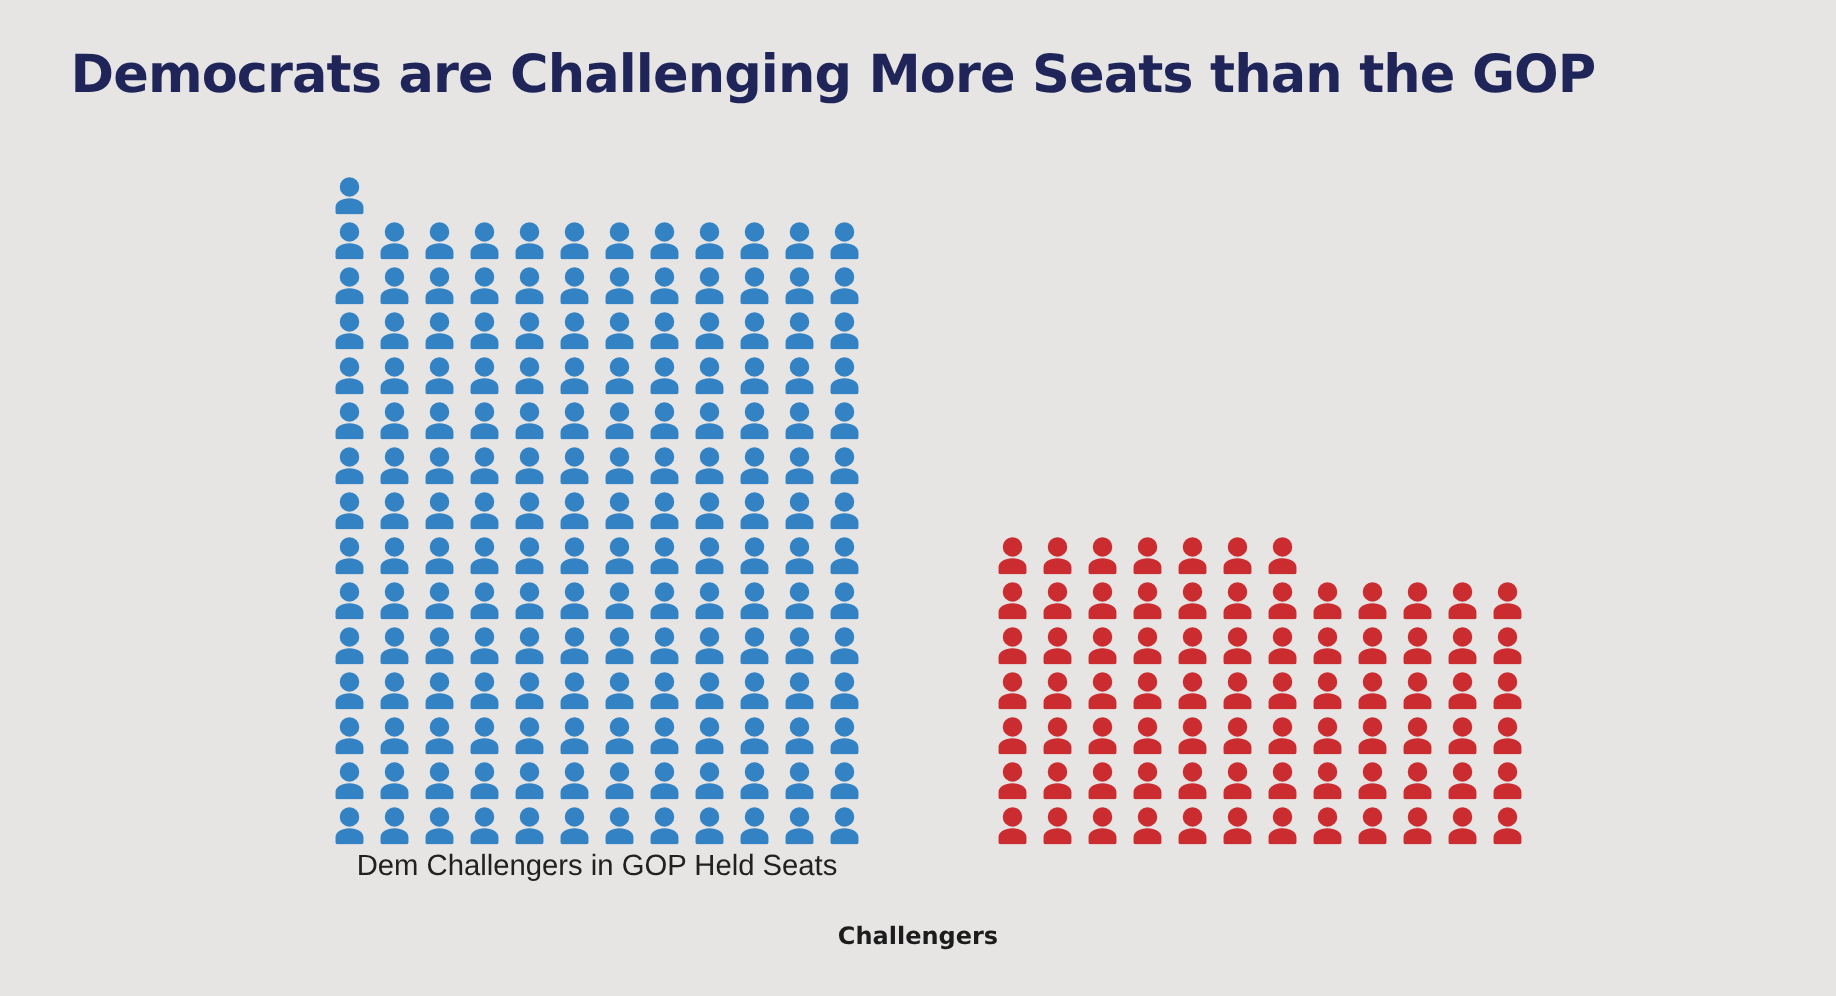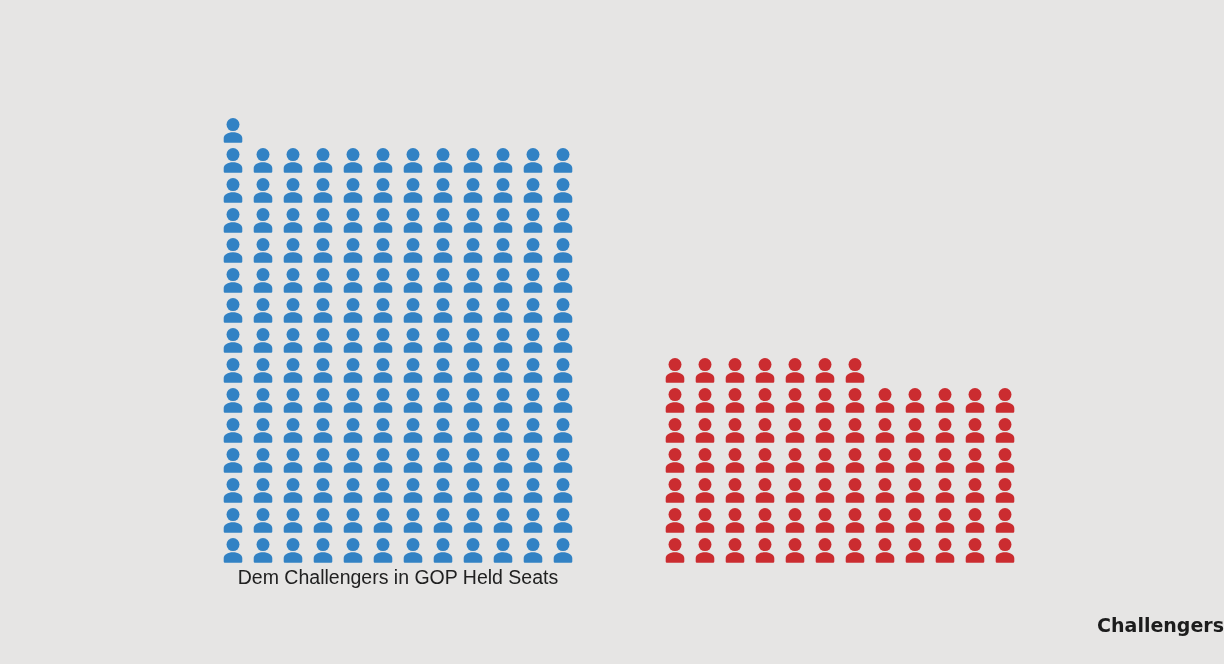--- a/index.html
+++ b/index.html
@@ -71,32 +71,33 @@
     color: #212121;
     white-space: nowrap;
     text-align: center;
     font-family: "Liberation Sans", sans-serif;
   }
   .axis-title {
     position: absolute;
     top: 614px;
     left: 0;
     width: 1224px;
-    text-align: right;
-    font-size: 19px;
+    text-align: center;
+    font-size: 16px;
     font-weight: bold;
     color: #1c1c1c;
     font-family: "DejaVu Sans", sans-serif;
   }
 </style>
 </head>
 <body style="background: rgb(230, 229, 228);">
 
 <div id="chart-root">
 
+  <div class="chart-title">Democrats are Challenging More Seats than the GOP</div>
 
   <div class="plot-area">
 
     <div class="pictogram-group" id="group-0" style="left:218px; top:118px; width:360px; height:447px;">
       <div class="picto-grid" id="grid-0">
           <div class="picto-row">
             <div class="picto-cell">
               <svg width="26" height="25" viewBox="0 0 26 25" xmlns="http://www.w3.org/2000/svg">
                 <circle cx="13" cy="6.6" r="6.5" fill="#3282c4"></circle>
                 <path d="M13 14.2c-5.1 0-9.3 2.6-9.3 5.8v3.6a1.2 1.2 0 0 0 1.2 1.2h16.2a1.2 1.2 0 0 0 1.2-1.2v-3.6c0-3.2-4.2-5.8-9.3-5.8z" fill="#3282c4"></path>

